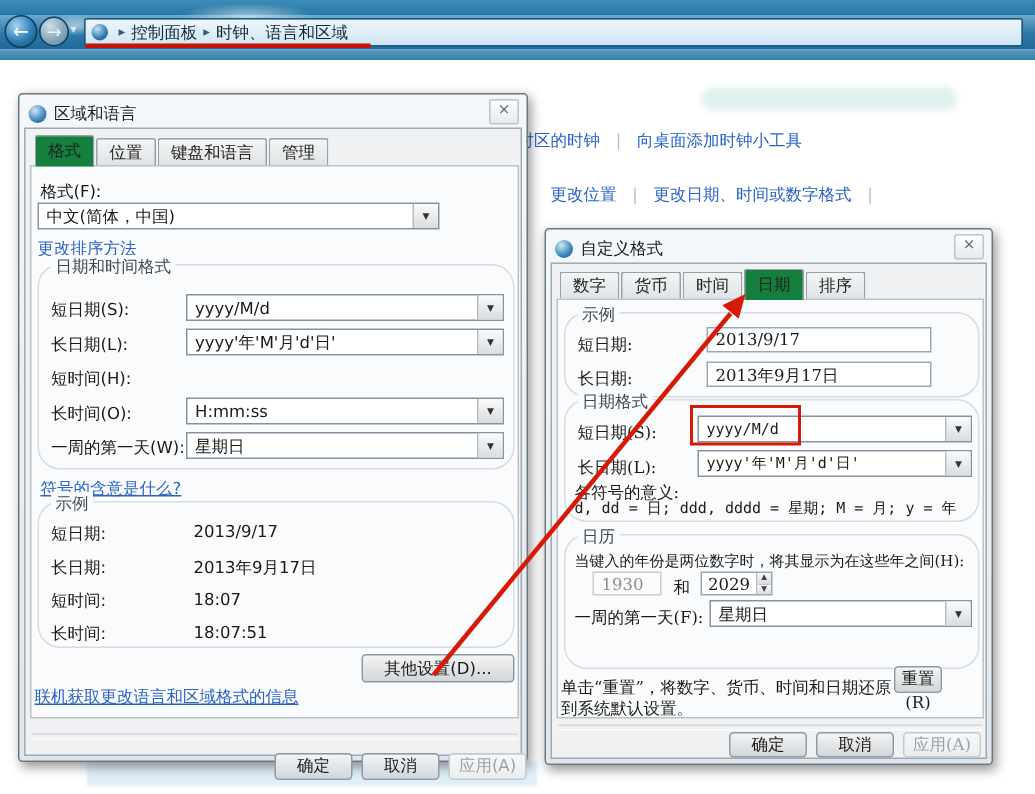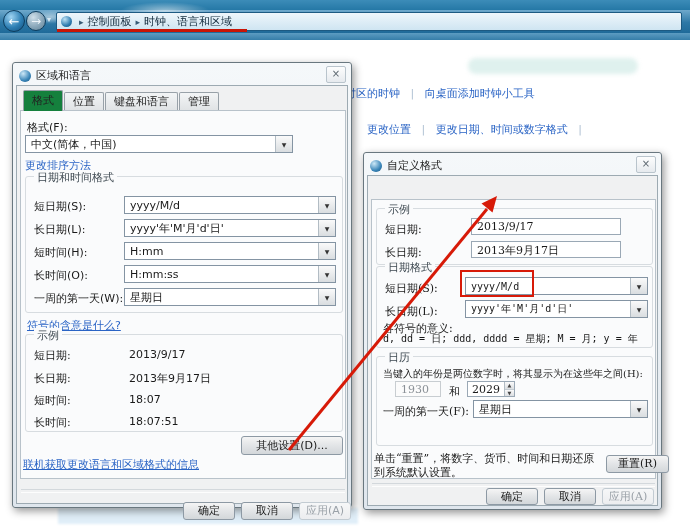--- a/index.html
+++ b/index.html
@@ -56,21 +56,21 @@
     font-size:10px;line-height:13px;text-align:center;}
   .dlg-body{position:absolute;box-sizing:border-box;background:#f0f1f2;
     border:1px solid #9daab2;}
   .tabs{position:absolute;display:flex;align-items:flex-end;height:21px;}
   .tab{box-sizing:border-box;height:19px;line-height:17px;padding:0 8px;margin-right:1px;
     background:linear-gradient(#f3f5f6,#dfe2e4);border:1px solid #98a1a8;border-bottom:none;
     border-radius:2px 2px 0 0;color:#222;}
   .tab.active{height:21px;line-height:20px;background:#15803d;position:relative;z-index:3;}
   .tabpage{position:absolute;box-sizing:border-box;background:#fafbfc;border:1px solid #b8c2ca;z-index:2;padding-left:12px;}
 
-  .group{position:absolute;box-sizing:border-box;border:1px solid #d7dce0;border-radius:3px;}
+  .group{position:absolute;box-sizing:border-box;border:1px solid #d7dce0;border-radius:15px;}
   .group .glabel{position:absolute;top:-7px;left:8px;background:#fafbfc;padding:0 3px;color:#3f4a52;}
 
   .combo{position:absolute;box-sizing:border-box;display:flex;align-items:center;height:18px;
     background:#fff;border:1px solid #8494a3;}
   .combo .val{flex:1;padding:0 5px;white-space:nowrap;overflow:hidden;}
   .combo .carrow{width:16px;align-self:stretch;border-left:1px solid #b2bcc4;
     background:linear-gradient(#fafafa,#d9dde0);display:flex;align-items:center;justify-content:center;
     font-size:6px;color:#333;}
   .textbox{position:absolute;box-sizing:border-box;background:#fff;border:1px solid #9aa8b5;
     padding:1px 5px;white-space:nowrap;overflow:hidden;}
@@ -163,24 +163,20 @@
           <div class="combo" style="left:98px;top:19px;width:212px;">
             <span class="val">yyyy/M/d</span>
             <span class="carrow">▼</span>
           </div>
           <div class="flabel" style="left:8px;top:45px;">长日期(L):</div>
           <div class="combo" style="left:98px;top:42px;width:212px;">
             <span class="val">yyyy'年'M'月'd'日'</span>
             <span class="carrow">▼</span>
           </div>
           <div class="flabel" style="left:8px;top:68px;">短时间(H):</div>
-          <div class="combo" style="left:98px;top:65px;width:212px;">
-            <span class="val">H:mm</span>
-            <span class="carrow">▼</span>
-          </div>
           <div class="flabel" style="left:8px;top:91px;">长时间(O):</div>
           <div class="combo" style="left:98px;top:88px;width:212px;">
             <span class="val">H:mm:ss</span>
             <span class="carrow">▼</span>
           </div>
           <div class="flabel" style="left:8px;top:114px;">一周的第一天(W):</div>
           <div class="combo" style="left:98px;top:111px;width:212px;">
             <span class="val">星期日</span>
             <span class="carrow">▼</span>
           </div>
@@ -211,20 +207,27 @@
     </div>
   </div>
 
   <div class="dialog" style="left:363px;top:152px;width:299px;height:358px;z-index:11;">
     <div class="dlg-title">
       <span class="globe"></span>
       <span class="ttext">自定义格式</span>
       <div class="closebtn"><span>×</span></div>
     </div>
     <div class="dlg-body serif" style="left:3px;top:22px;width:291px;height:331px;">
+      <div class="tabs" style="left:5px;top:3px;">
+        <div class="tab">数字</div>
+        <div class="tab">货币</div>
+        <div class="tab">时间</div>
+        <div class="tab active">日期</div>
+        <div class="tab">排序</div>
+      </div>
       <div class="tabpage" style="left:3px;top:23px;width:285px;height:280px;">
 
         <div class="group" style="left:4px;top:8px;width:277px;height:57px;">
           <span class="glabel">示例</span>
           <div class="flabel" style="left:8px;top:13px;">短日期:</div>
           <div class="textbox" style="left:94px;top:9px;width:150px;height:17px;">2013/9/17</div>
           <div class="flabel" style="left:8px;top:36px;">长日期:</div>
           <div class="textbox" style="left:94px;top:32px;width:150px;height:17px;">2013年9月17日</div>
         </div>
 
@@ -257,21 +260,21 @@
             </span>
           </div>
           <div class="flabel" style="left:6px;top:47px;">一周的第一天(F):</div>
           <div class="combo" style="left:96px;top:43px;width:175px;">
             <span class="val">星期日</span>
             <span class="carrow">▼</span>
           </div>
         </div>
 
         <div class="flabel" style="left:2px;top:252px;width:222px;white-space:normal;line-height:1.25;">单击“重置”，将数字、货币、时间和日期还原到系统默认设置。</div>
-        <div class="btn" style="left:224px;top:255px;width:63px;height:18px;line-height:16px;margin-left:10px;">重置(R)</div>
+        <div class="btn" style="left:224px;top:244px;width:32px;height:18px;line-height:16px;">重置(R)</div>
       </div>
 
       <div class="etched" style="left:4px;top:307px;width:283px;"></div>
       <div class="btn" style="left:118px;top:312px;width:52px;height:17px;line-height:15px;">确定</div>
       <div class="btn" style="left:176px;top:312px;width:52px;height:17px;line-height:15px;">取消</div>
       <div class="btn disabled" style="left:234px;top:312px;width:52px;height:17px;line-height:15px;">应用(A)</div>
     </div>
   </div>
 
   <div class="red-rect"></div>

